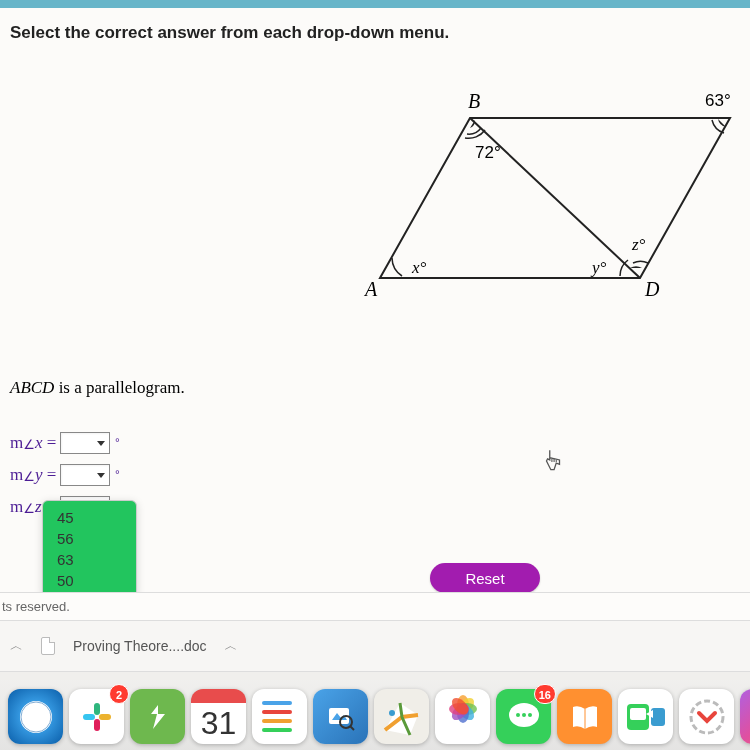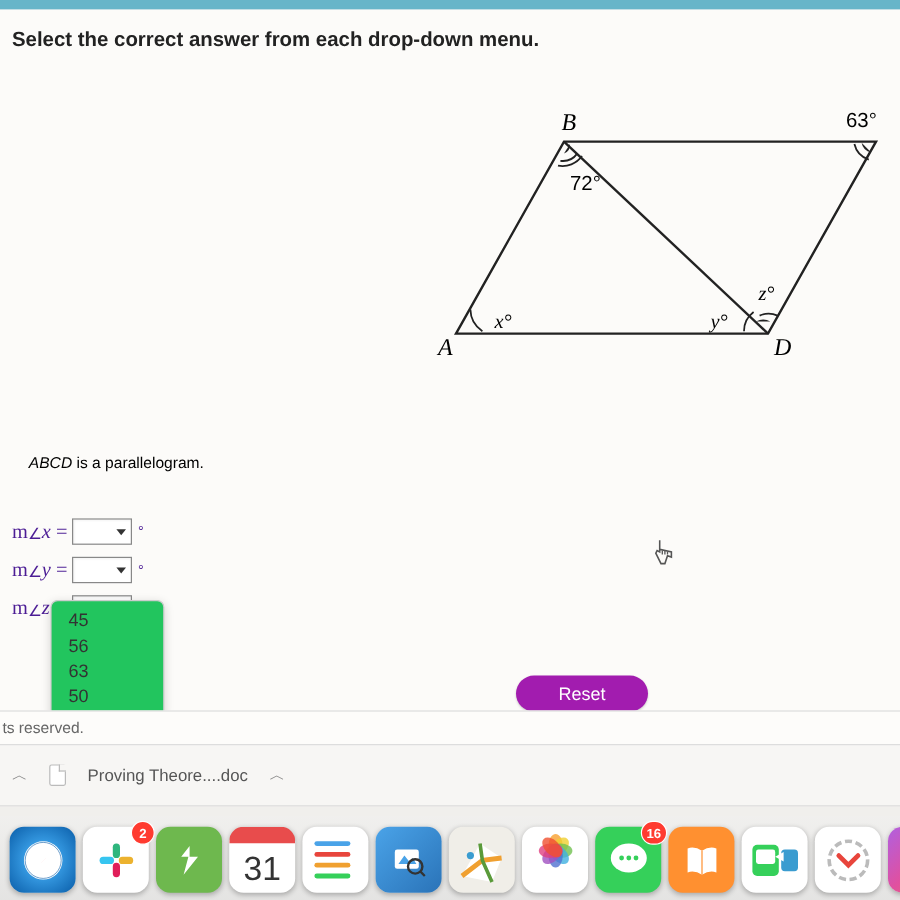--- a/index.html
+++ b/index.html
@@ -31,22 +31,23 @@
   .diagram {
     position: absolute;
     top: 70px;
     left: 330px;
     width: 410px;
     height: 250px;
   }
   .statement {
     position: absolute;
     top: 370px;
-    left: 24px;
-    font-size: 13px;
+    left: 10px;
+    font-size: 17px;
+    font-family: Liberation Serif, serif;
   }
   .statement .italic { font-style: italic; }
   .answers {
     position: absolute;
     top: 420px;
     left: 10px;
     font-size: 16px;
     color: #4c1d95;
   }
   .row {
@@ -188,21 +189,21 @@
     font-weight: bold;
     text-align: center;
     line-height: 20px;
     padding: 0 4px;
     border: 1px solid #fff;
   }
   .di-safari { background: radial-gradient(circle at center, #fff 30%, #3aa0e8 32%, #0a5da8); display:flex; align-items:center; justify-content:center;}
   .di-safari svg{width:40px;height:40px;}
   .di-slack { background:#fff; display:flex;align-items:center;justify-content:center; font-size:26px;}
   .di-note { background:#6eb84e; display:flex;align-items:center;justify-content:center; color:#fff; font-size:28px;}
-  .di-cal { background:#fff; border-top:14px solid #e84c4c; display:flex;align-items:center;justify-content:center; font-size:28px; color:#333; font-weight:300;}
+  .di-cal { background:#fff; border-top:14px solid #e84c4c; display:flex;align-items:center;justify-content:center; font-size:32px; color:#333; font-weight:300;}
   .di-remind { background:#fff; display:flex; flex-direction:column; justify-content:space-around; padding:10px;}
   .di-remind span{width:30px;height:4px;border-radius:2px;}
   .di-preview { background: linear-gradient(135deg,#4aa3e8,#2a73b8); display:flex;align-items:center;justify-content:center; color:#fff; font-size:28px;}
   .di-maps { background:#f0eee8; display:flex;align-items:center;justify-content:center;}
   .di-photos { background:#fff; display:flex;align-items:center;justify-content:center;}
   .di-msg { background:#35d05a; display:flex;align-items:center;justify-content:center; color:#fff; font-size:30px;}
   .di-ibooks { background:#ff9030; display:flex;align-items:center;justify-content:center; color:#fff; font-size:28px;}
   .di-ft { background:#fff; display:flex;align-items:center;justify-content:center;}
   .di-pocket { background:#fff; display:flex;align-items:center;justify-content:center;}
   .di-itunes { background:linear-gradient(135deg,#b060e0,#e050a0,#f07050); display:flex;align-items:center;justify-content:center; color:#fff; font-size:30px;}

